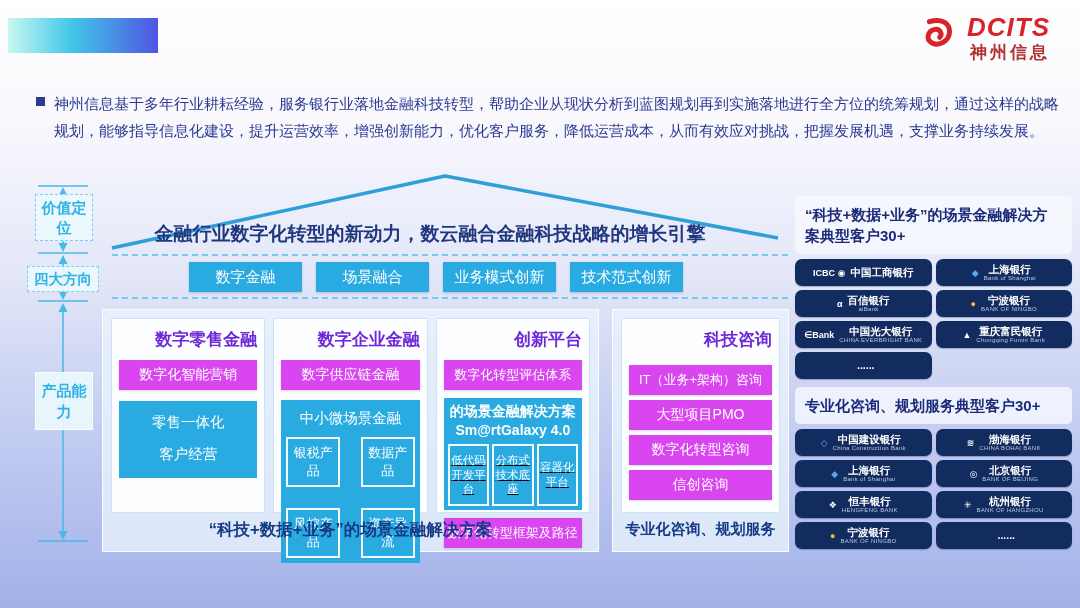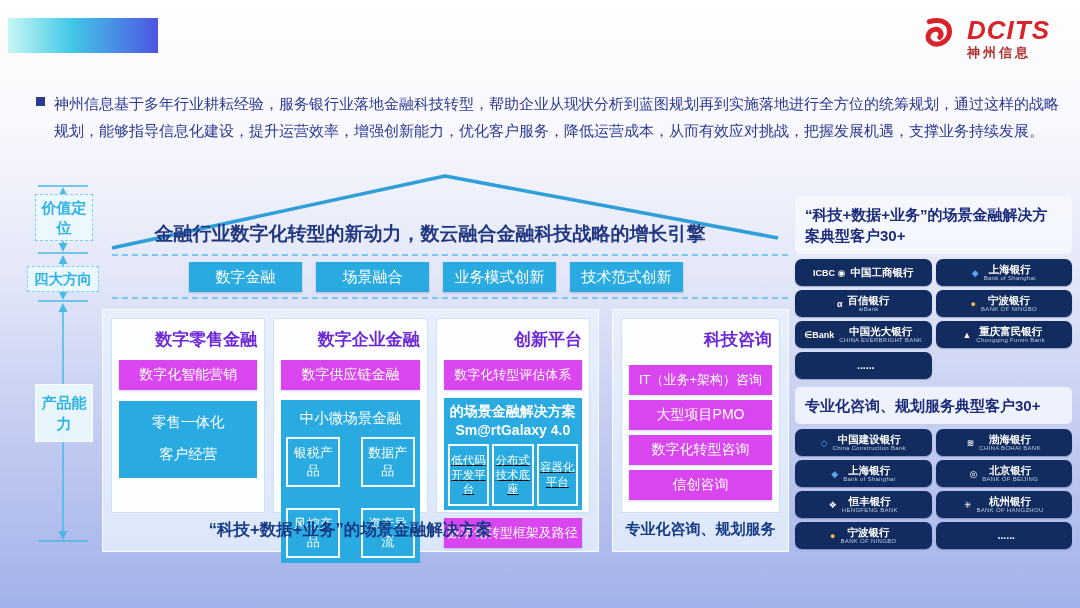--- a/index.html
+++ b/index.html
@@ -9,33 +9,33 @@
     background:linear-gradient(180deg,#ffffff 0%,#f8f8fd 20%,#e3e7f8 45%,#c2cbf1 72%,#a2b1e9 100%);
   }
   
   .accent-bar{position:absolute;left:8px;top:18px;width:150px;height:35px;
     background:linear-gradient(90deg,#c9f7f2 0%,#41c8e8 42%,#4f55e2 100%);}
   .slide-title{position:absolute;left:164px;top:14px;font-size:28px;font-weight:bold;
     color:#1b2570;letter-spacing:1px;white-space:nowrap;}
   .logo{position:absolute;right:30px;top:14px;display:flex;align-items:center;gap:8px;}
   .logo-text{display:flex;flex-direction:column;line-height:1.05;}
   .logo-brand{color:#d8232a;font-size:26px;font-weight:bold;font-style:italic;letter-spacing:1px;}
-  .logo-cn{color:#b03030;font-size:13px;font-weight:bold;letter-spacing:3px;margin-top:2px;}
+  .logo-cn{color:#b03030;font-size:17px;font-weight:bold;letter-spacing:3px;margin-top:2px;text-align:right;}
   
   .intro{position:absolute;left:36px;top:90px;width:1014px;font-size:15px;line-height:1.8;
     color:#2b3990;padding-left:18px;}
   .intro-bullet{position:absolute;left:0;top:7px;width:9px;height:9px;background:#2b3990;}
   
   .rail{position:absolute;left:30px;top:180px;width:66px;height:366px;}
   .rail svg{position:absolute;left:0;top:0;}
   .rail-box{position:absolute;background:rgba(234,248,253,0.92);border:1px dashed #7fd0ef;
     color:#2fb3e6;text-align:center;font-weight:bold;word-break:break-all;}
   .rail-box.b1{left:5px;top:14px;width:54px;padding:3px 1px;font-size:15px;line-height:1.3;}
   .rail-box.b2{left:-3px;top:86px;width:70px;height:24px;line-height:24px;font-size:14.5px;padding:0;}
-  .rail-box.b3{left:5px;top:204px;width:54px;padding:7px 1px;font-size:15px;line-height:1.4;border-style:solid;border-color:rgba(255,255,255,0.9);}
+  .rail-box.b3{left:5px;top:192px;width:54px;padding:7px 1px;font-size:15px;line-height:1.4;border-style:solid;border-color:rgba(255,255,255,0.9);}
   
   .roof-svg{position:absolute;left:98px;top:171px;}
   .roof-slogan{position:absolute;left:140px;top:221px;width:580px;text-align:center;
     font-size:19px;font-weight:600;color:#20367f;}
   .dash{position:absolute;left:112px;width:676px;border-top:2px dashed #79c9ec;height:0;}
   .dash-1{top:254px;}
   .dash-2{top:297px;}
   
   .directions{position:absolute;left:189px;top:262px;width:494px;height:30px;display:flex;gap:14px;}
   .dir-btn{flex:1;background:#29abe2;color:#fff;font-size:15px;display:flex;

